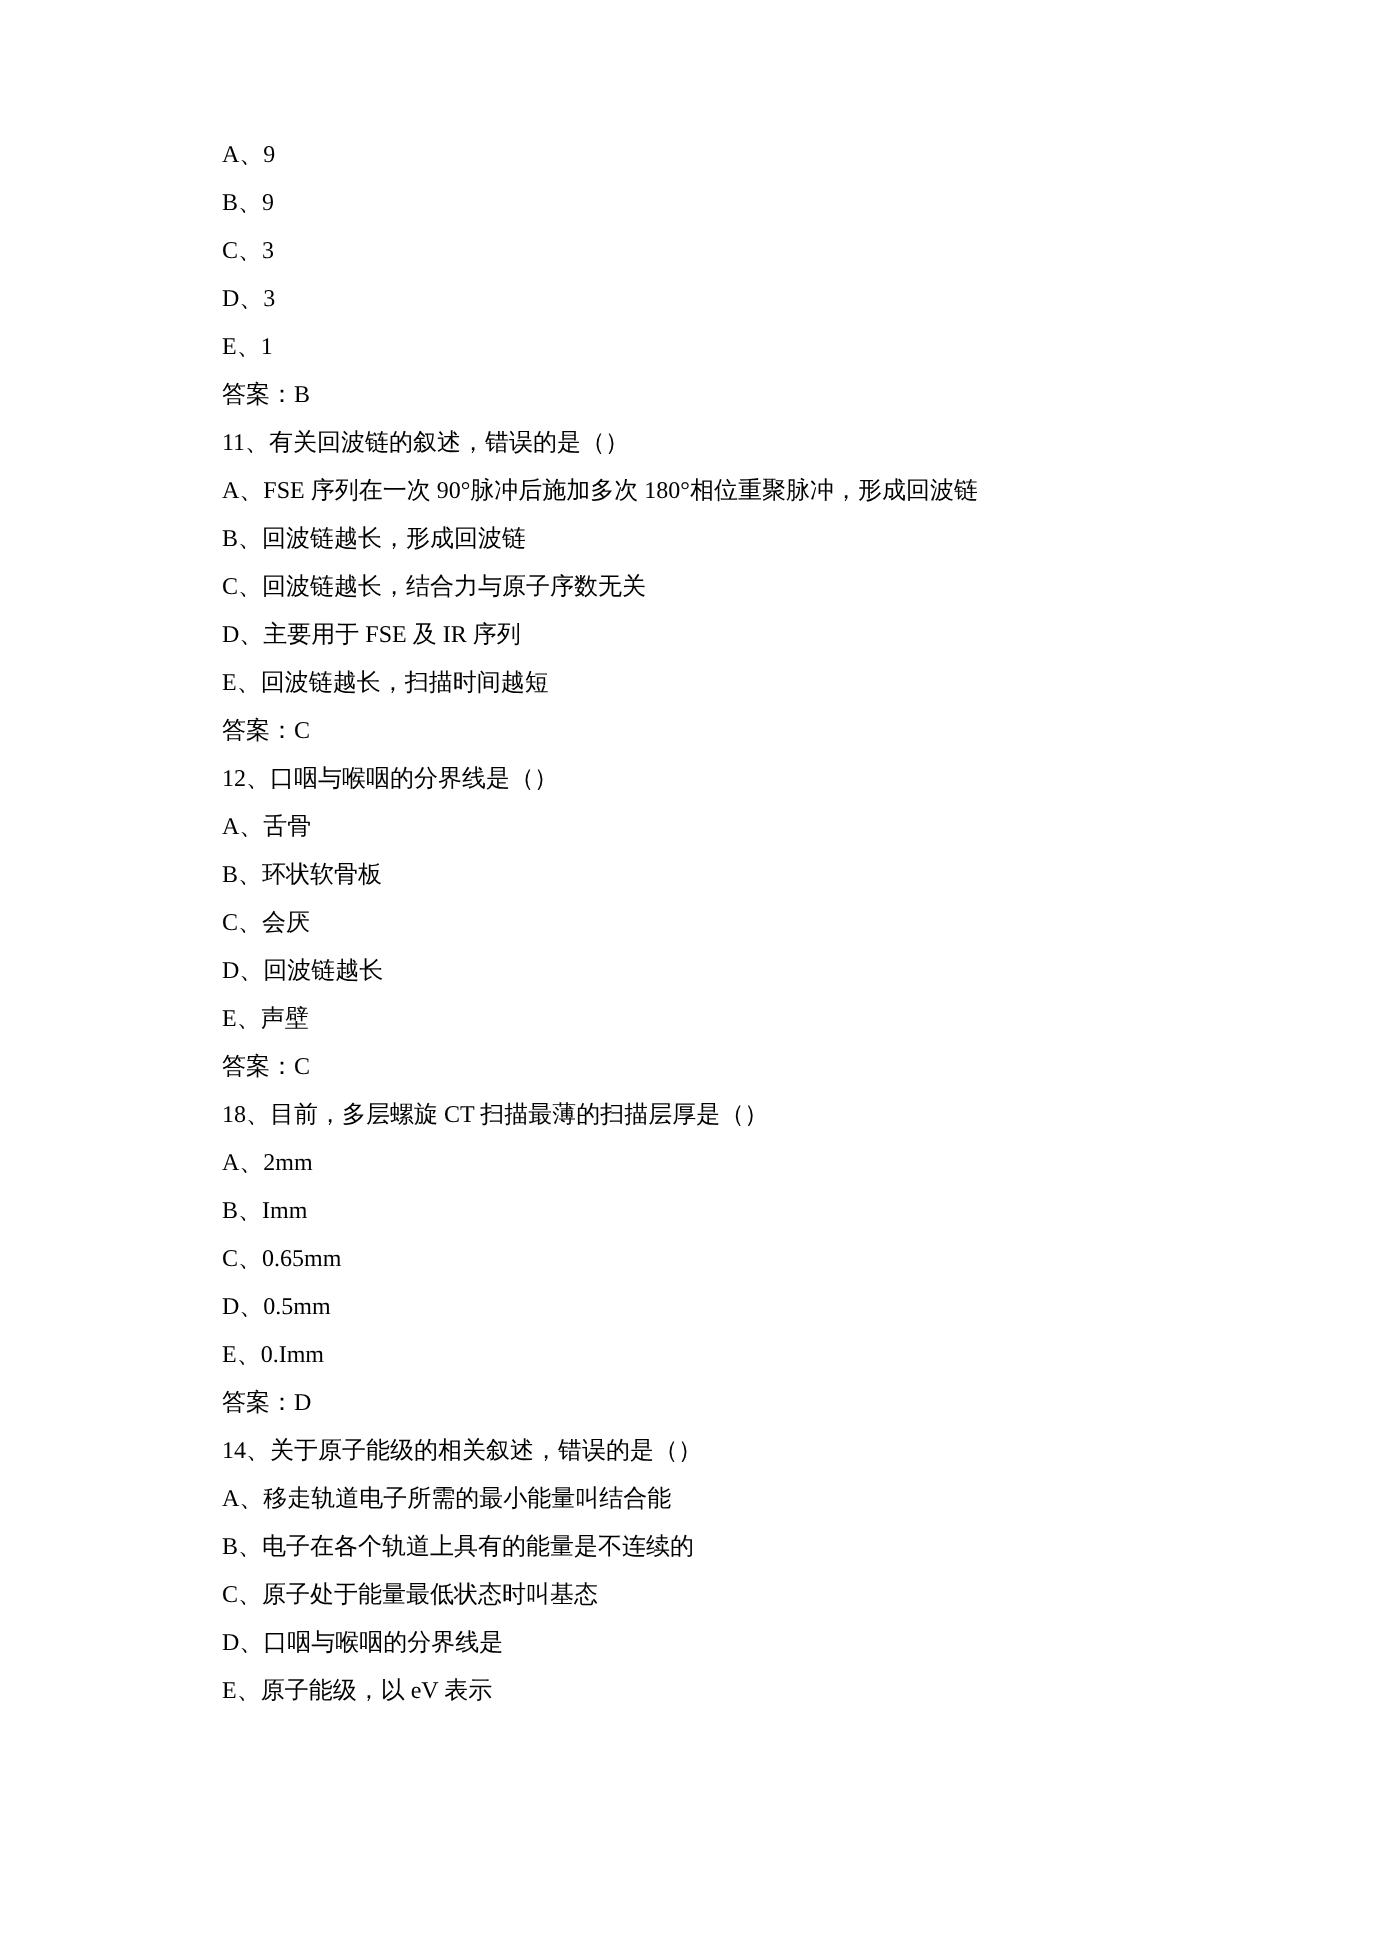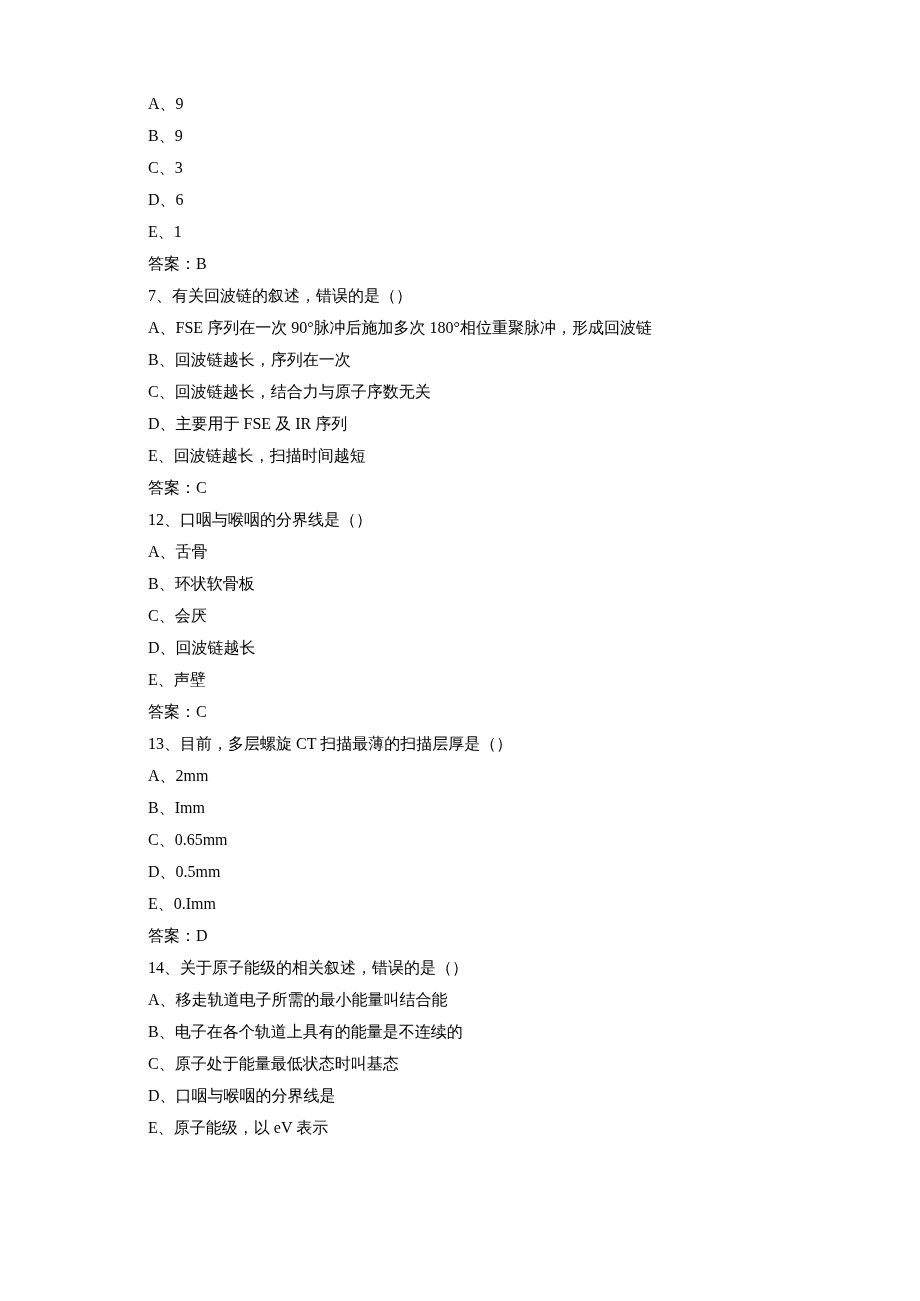--- a/index.html
+++ b/index.html
@@ -14,41 +14,41 @@
       color: #000;
     }
     .line { display: block; }
   </style>
 </head>
 <body>
 
 <span class="line">A、9</span>
 <span class="line">B、9</span>
 <span class="line">C、3</span>
-<span class="line">D、6</span>
+<span class="line">D、3</span>
 <span class="line">E、1</span>
 <span class="line">答案：B</span>
 
-<span class="line">7、有关回波链的叙述，错误的是（）</span>
+<span class="line">11、有关回波链的叙述，错误的是（）</span>
 <span class="line">A、FSE 序列在一次 90°脉冲后施加多次 180°相位重聚脉冲，形成回波链</span>
-<span class="line">B、回波链越长，序列在一次</span>
+<span class="line">B、回波链越长，形成回波链</span>
 <span class="line">C、回波链越长，结合力与原子序数无关</span>
 <span class="line">D、主要用于 FSE 及 IR 序列</span>
 <span class="line">E、回波链越长，扫描时间越短</span>
 <span class="line">答案：C</span>
 
 <span class="line">12、口咽与喉咽的分界线是（）</span>
 <span class="line">A、舌骨</span>
 <span class="line">B、环状软骨板</span>
 <span class="line">C、会厌</span>
 <span class="line">D、回波链越长</span>
 <span class="line">E、声壁</span>
 <span class="line">答案：C</span>
 
-<span class="line">13、目前，多层螺旋 CT 扫描最薄的扫描层厚是（）</span>
+<span class="line">18、目前，多层螺旋 CT 扫描最薄的扫描层厚是（）</span>
 <span class="line">A、2mm</span>
 <span class="line">B、Imm</span>
 <span class="line">C、0.65mm</span>
 <span class="line">D、0.5mm</span>
 <span class="line">E、0.Imm</span>
 <span class="line">答案：D</span>
 
 <span class="line">14、关于原子能级的相关叙述，错误的是（）</span>
 <span class="line">A、移走轨道电子所需的最小能量叫结合能</span>
 <span class="line">B、电子在各个轨道上具有的能量是不连续的</span>

